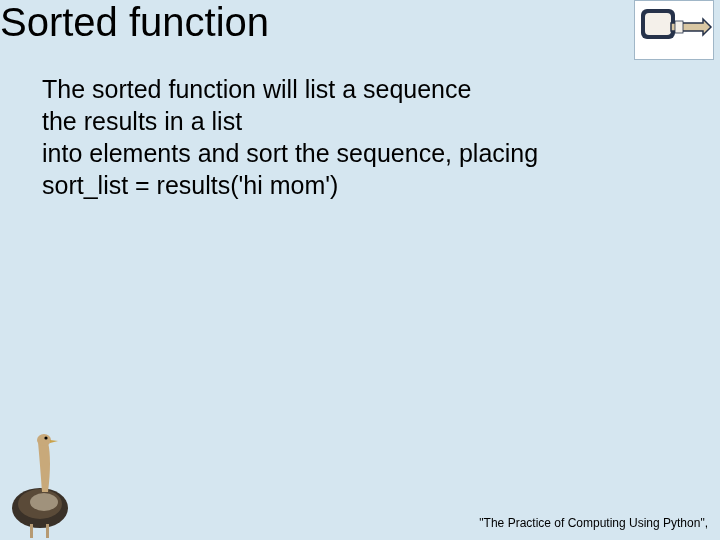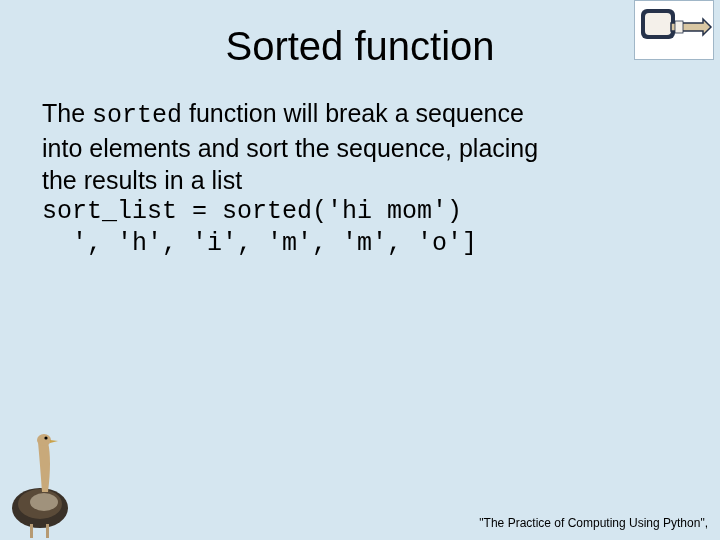--- a/index.html
+++ b/index.html
@@ -9,33 +9,31 @@
     height: 540px;
     overflow: hidden;
   }
   body {
     background: #d5e6f0;
     font-family: Arial, Helvetica, sans-serif;
     color: #000;
     position: relative;
   }
   .title {
-    text-align: center;
     font-size: 40px;
     font-weight: 400;
-    padding-top: 24px;
     padding-bottom: 8px;
   }
   .content {
     padding: 20px 42px 0 42px;
     font-size: 25px;
     line-height: 1.28;
   }
   .mono {
-    font-family: Liberation Mono, monospace;
+    font-family: Liberation Sans, sans-serif;
   }
   .arrow {
     font-family: Arial, Helvetica, sans-serif;
   }
   .footer {
     position: absolute;
     right: 12px;
     bottom: 10px;
     text-align: left;
     font-size: 12px;
@@ -79,26 +77,25 @@
     <rect x="10" y="12" width="26" height="22" rx="4" fill="#f4f0ea"></rect>
     <path d="M36 22 L68 22 L68 18 L76 26 L68 34 L68 30 L36 30 Z" fill="#d9c7a3" stroke="#26324a" stroke-width="1.5"></path>
     <rect x="40" y="20" width="8" height="12" fill="#f4f0ea" stroke="#26324a" stroke-width="0.8"></rect>
   </svg>
 </div>
 
 <div class="title">Sorted function</div>
 
 <div class="content">
   <div>
-    <span>The </span><span class="mono">sorted</span><span> function will break a sequence</span>
+    <span>The </span><span class="mono">sorted</span><span> function will list a sequence</span>
   </div>
+  <div>the results in a list</div>
   <div>into elements and sort the sequence, placing</div>
-  <div>the results in a list</div>
-  <div class="mono">sort_list = sorted('hi mom')</div>
-  <div class="mono" style="white-space: pre;">  ', 'h', 'i', 'm', 'm', 'o']</div>
+  <div class="mono">sort_list = results('hi mom')</div>
 </div>
 
 <div class="ostrich">
   <svg viewBox="0 0 84 110">
     <ellipse cx="40" cy="78" rx="28" ry="20" fill="#3a3128"></ellipse>
     <ellipse cx="40" cy="74" rx="22" ry="15" fill="#5a4a38"></ellipse>
     <path d="M48 62 Q52 30 48 12 Q46 6 42 6 Q38 6 38 12 Q40 34 42 62 Z" fill="#c8a97a"></path>
     <ellipse cx="44" cy="10" rx="7" ry="6" fill="#c8a97a"></ellipse>
     <circle cx="46" cy="8" r="1.6" fill="#000"></circle>
     <path d="M50 10 L58 11 L50 13 Z" fill="#caa24a"></path>

